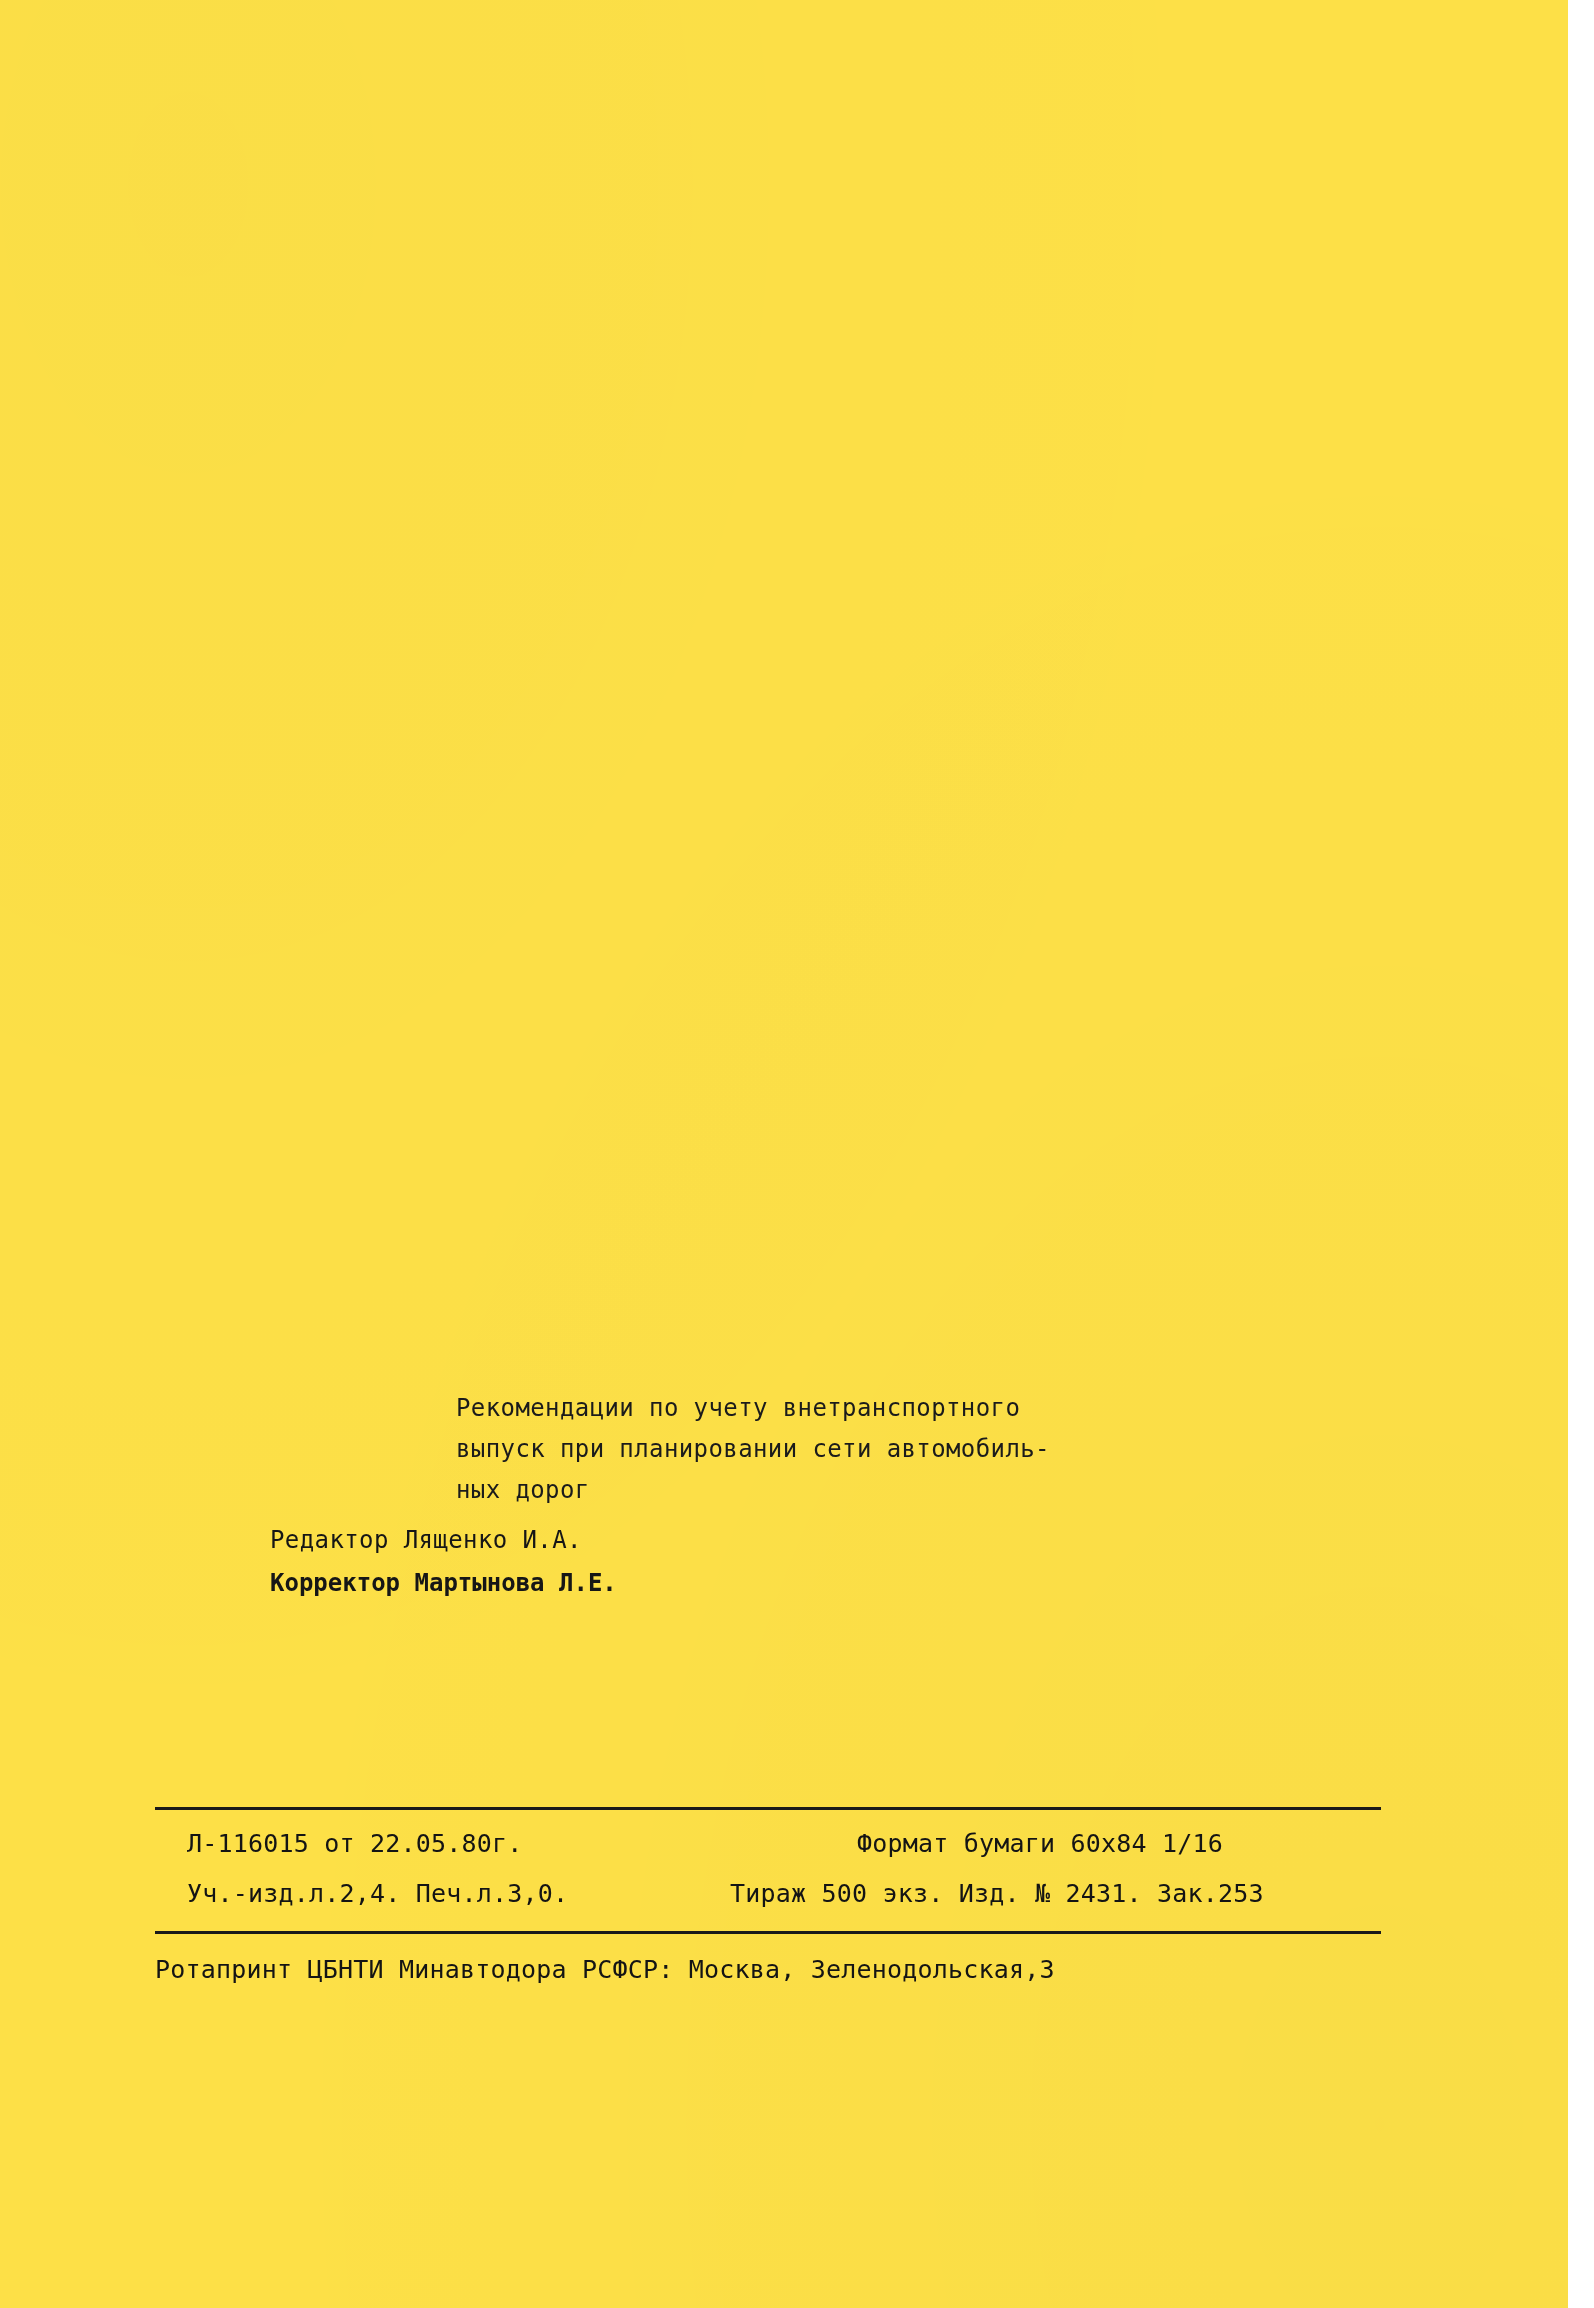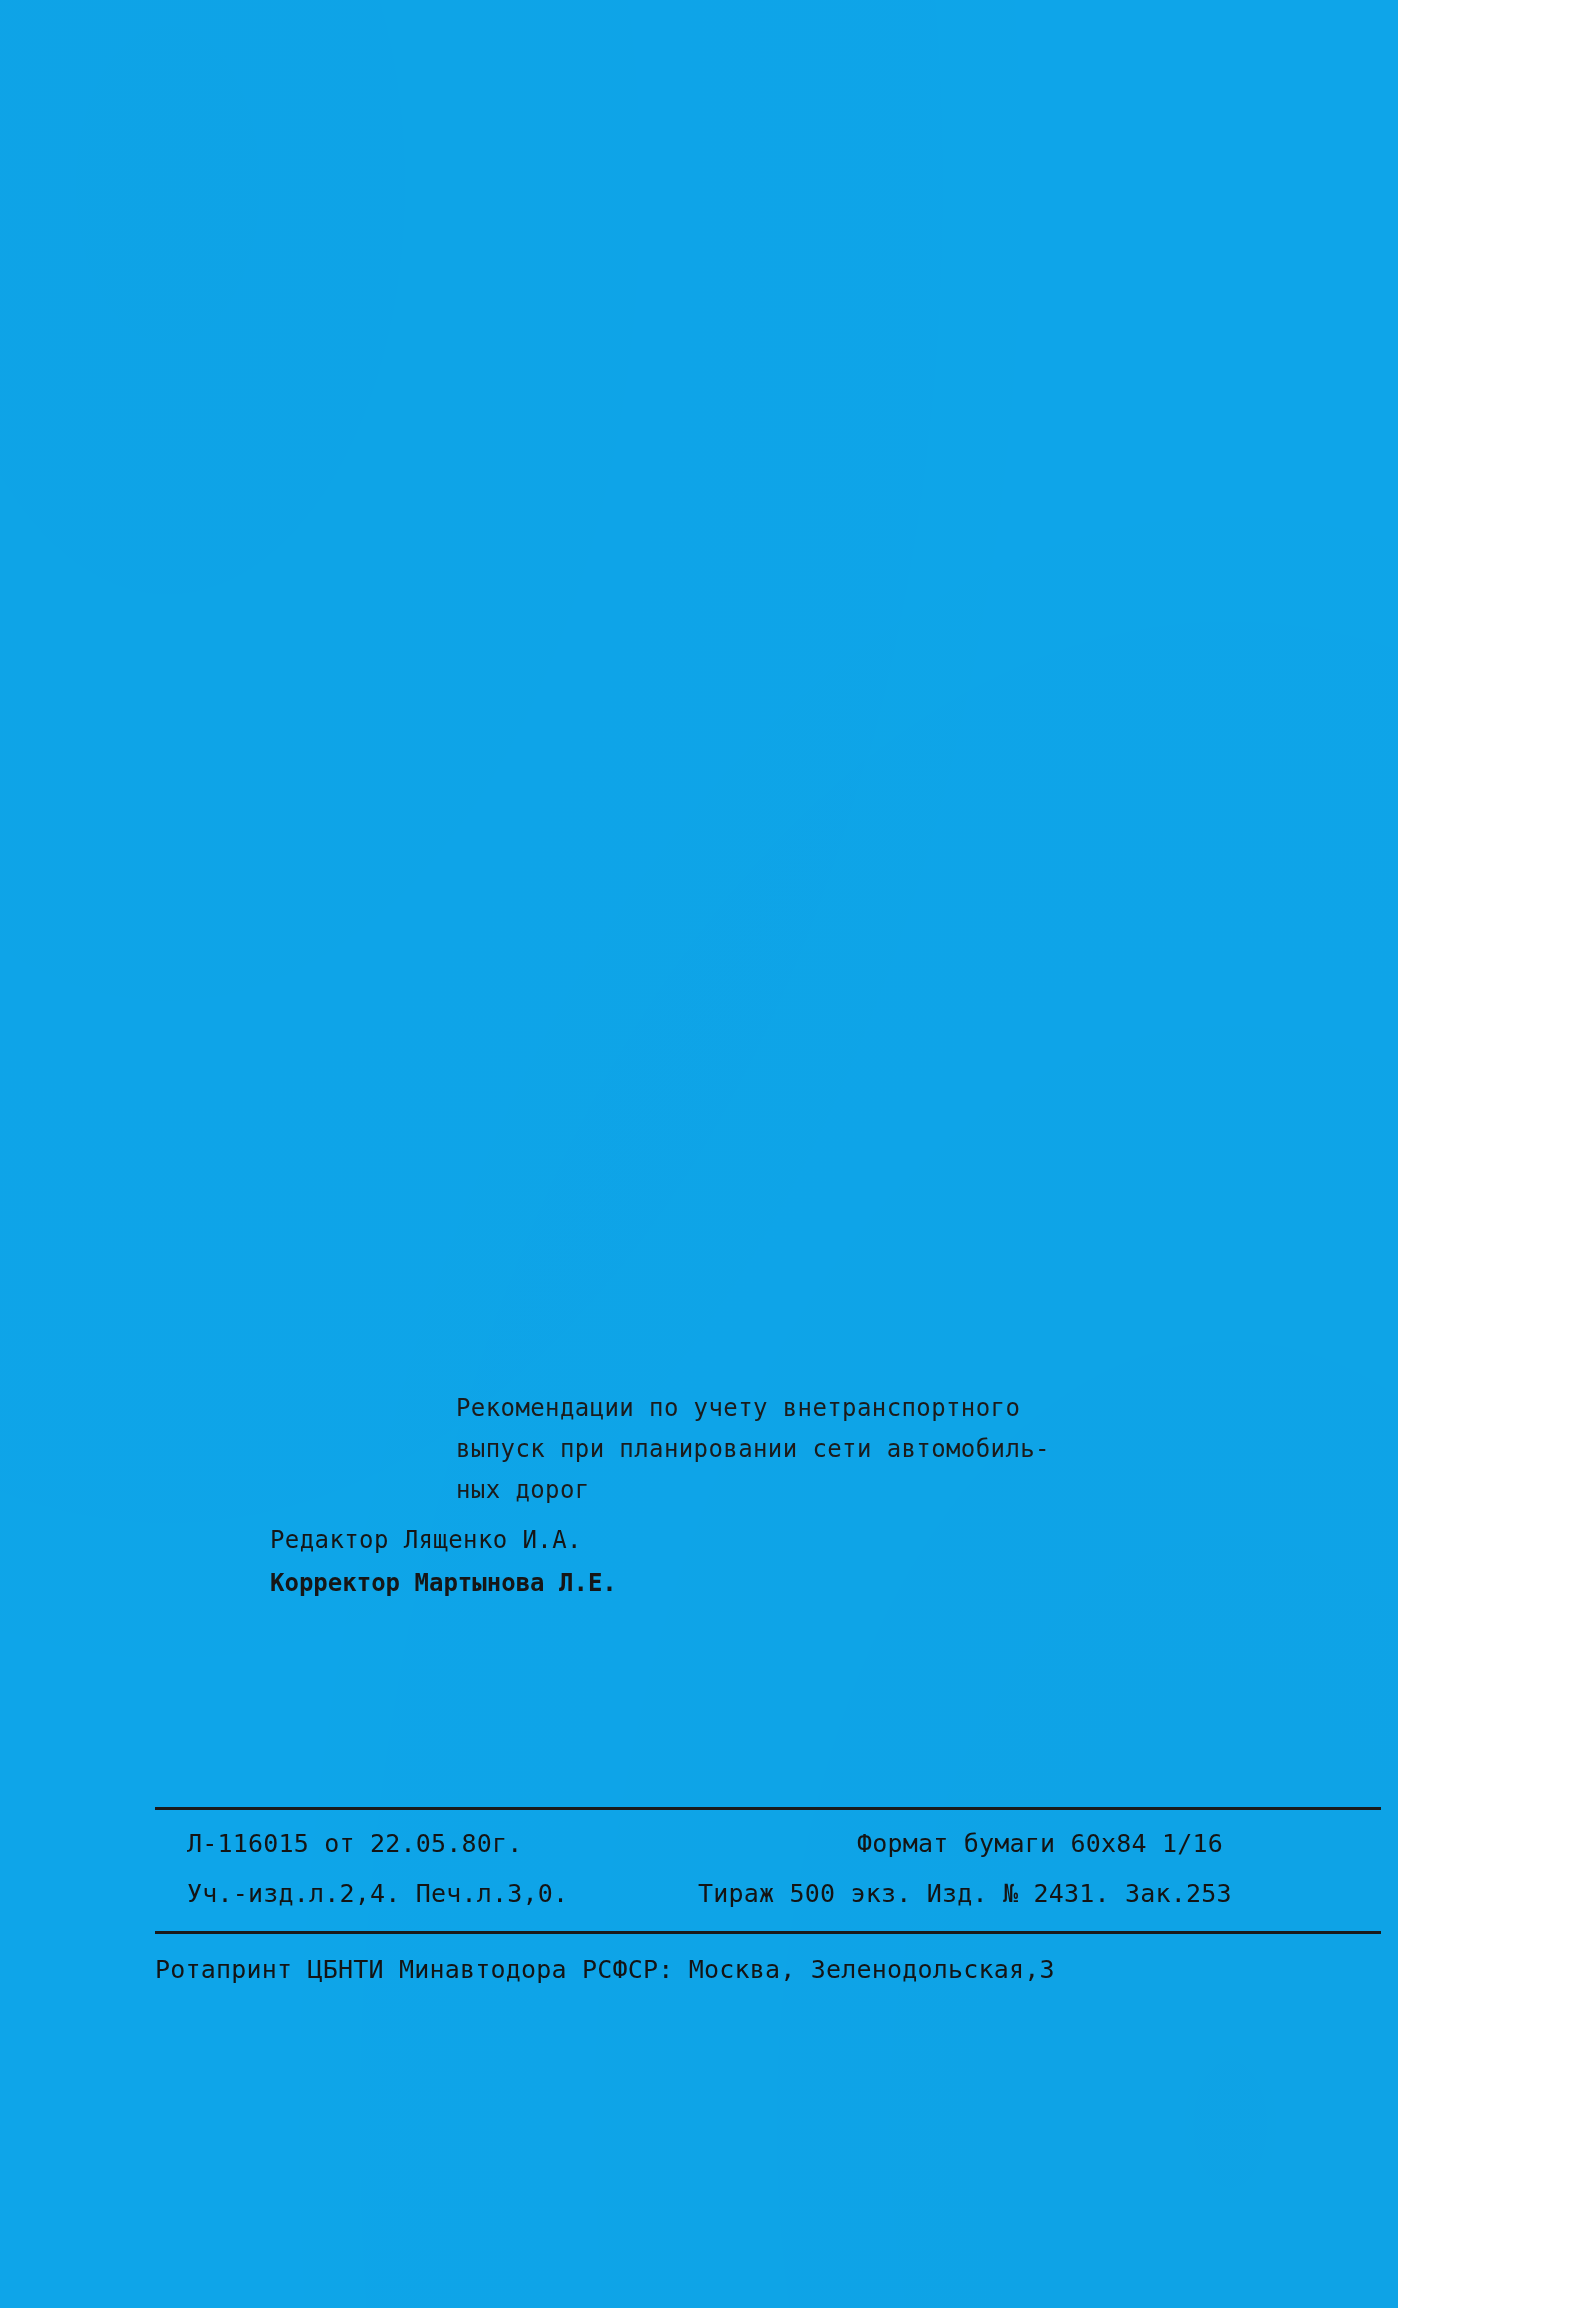--- a/index.html
+++ b/index.html
@@ -5,23 +5,23 @@
   html, body {
     margin: 0;
     padding: 0;
     background: #ffffff;
   }
   body {
     font-family: "Liberation Serif", serif;
   }
   .page {
     position: relative;
-    width: 1398px;
+    width: 1568px;
     height: 2309px;
-    background: #0ea5e9;
+    background: #fde047;
     overflow: hidden;
   }
   
   .page::before {
     content: "";
     position: absolute;
     inset: 0;
     background:
       radial-gradient(ellipse at 12% 8%, rgba(0,0,0,0.012), rgba(0,0,0,0) 60%),
       radial-gradient(ellipse at 88% 92%, rgba(0,0,0,0.015), rgba(0,0,0,0) 62%);
@@ -98,21 +98,21 @@
     position: absolute;
     left: 0;
     top: 0;
   }
   .imprint-right {
     position: absolute;
     left: 670px;
     top: 0;
   }
   .imprint-row.row2 .imprint-right {
-    left: 511px;
+    left: 543px;
   }
 
   .printer-line {
     position: absolute;
     left: 155px;
     top: 1955px;
     font-family: "DejaVu Sans Mono", monospace;
     font-size: 25px;
     letter-spacing: 0.2px;
     color: #141414;

